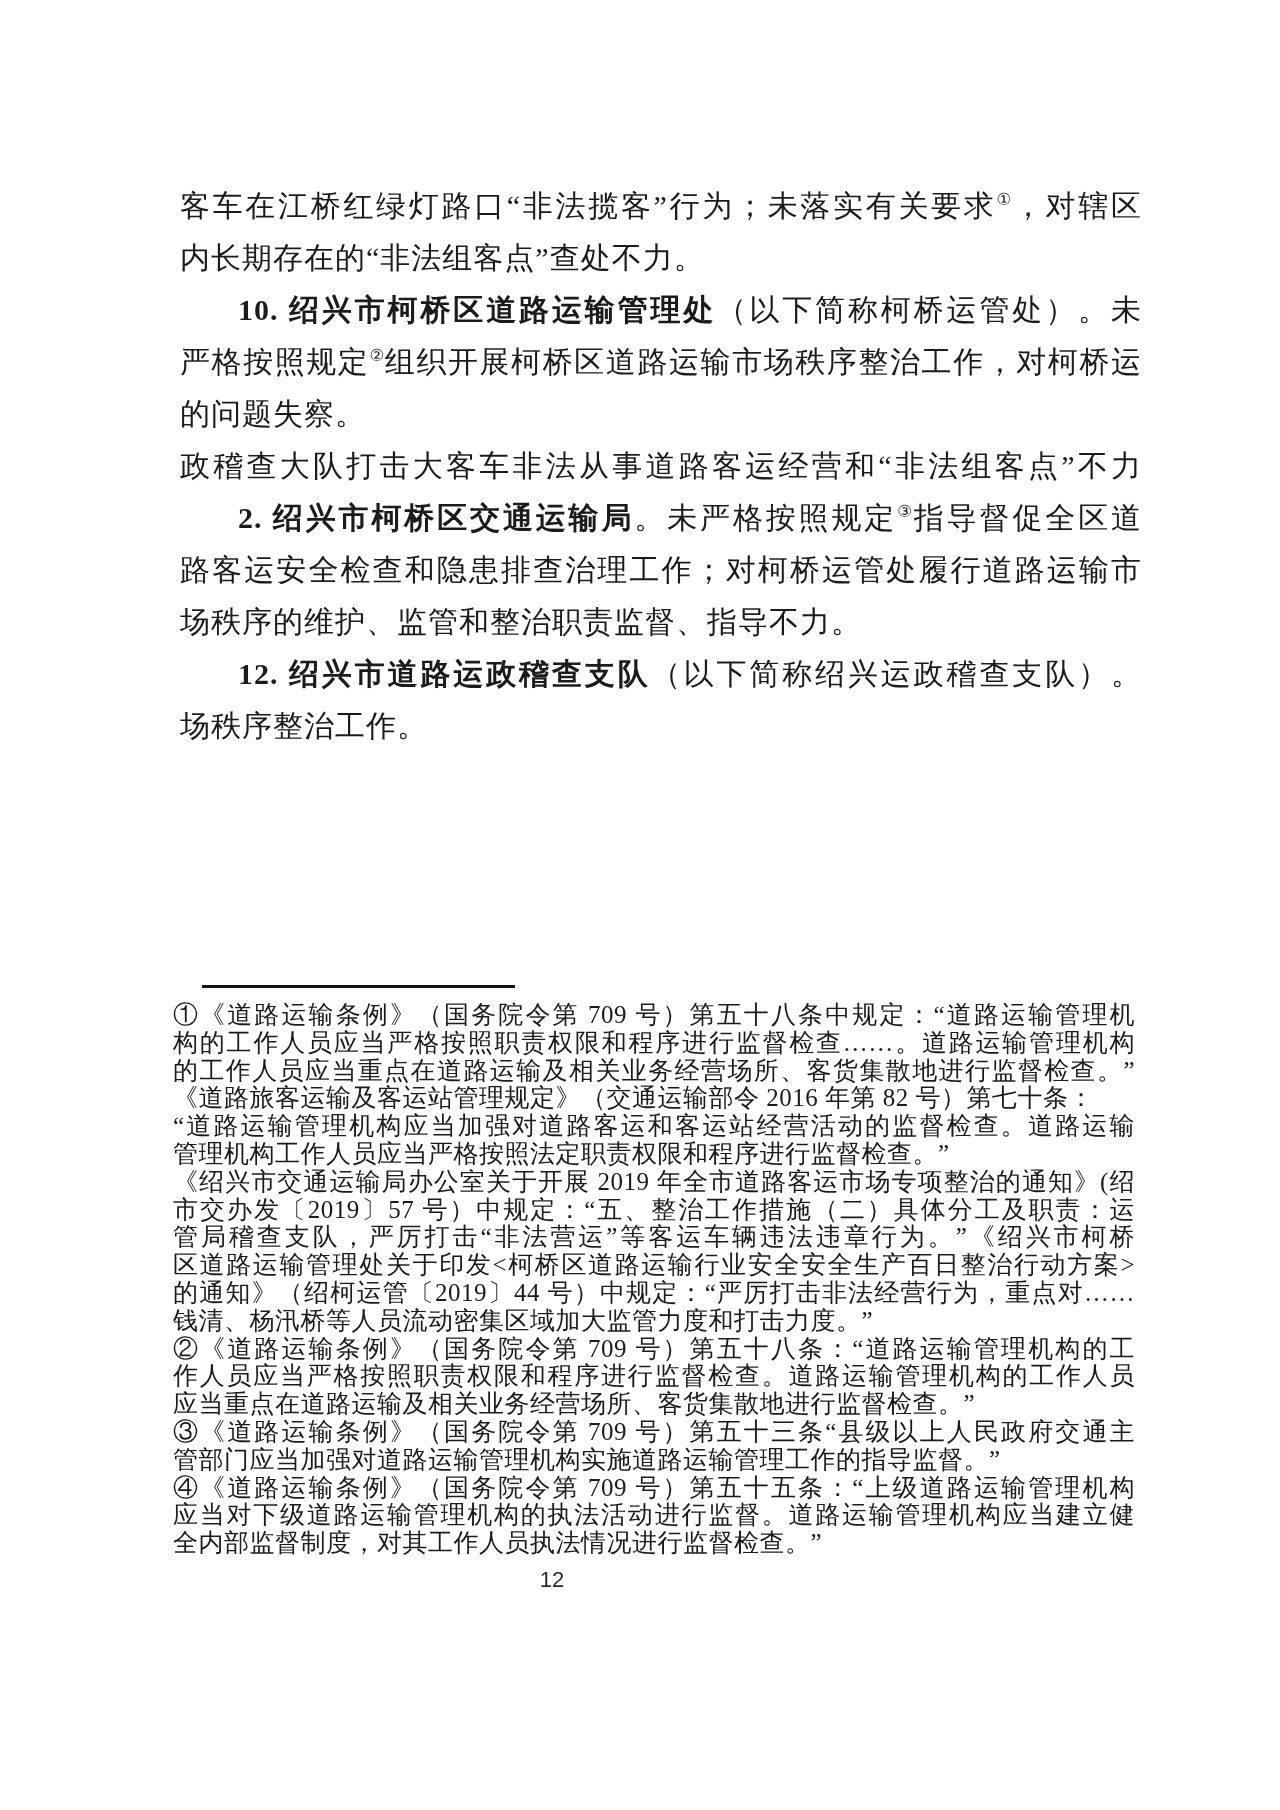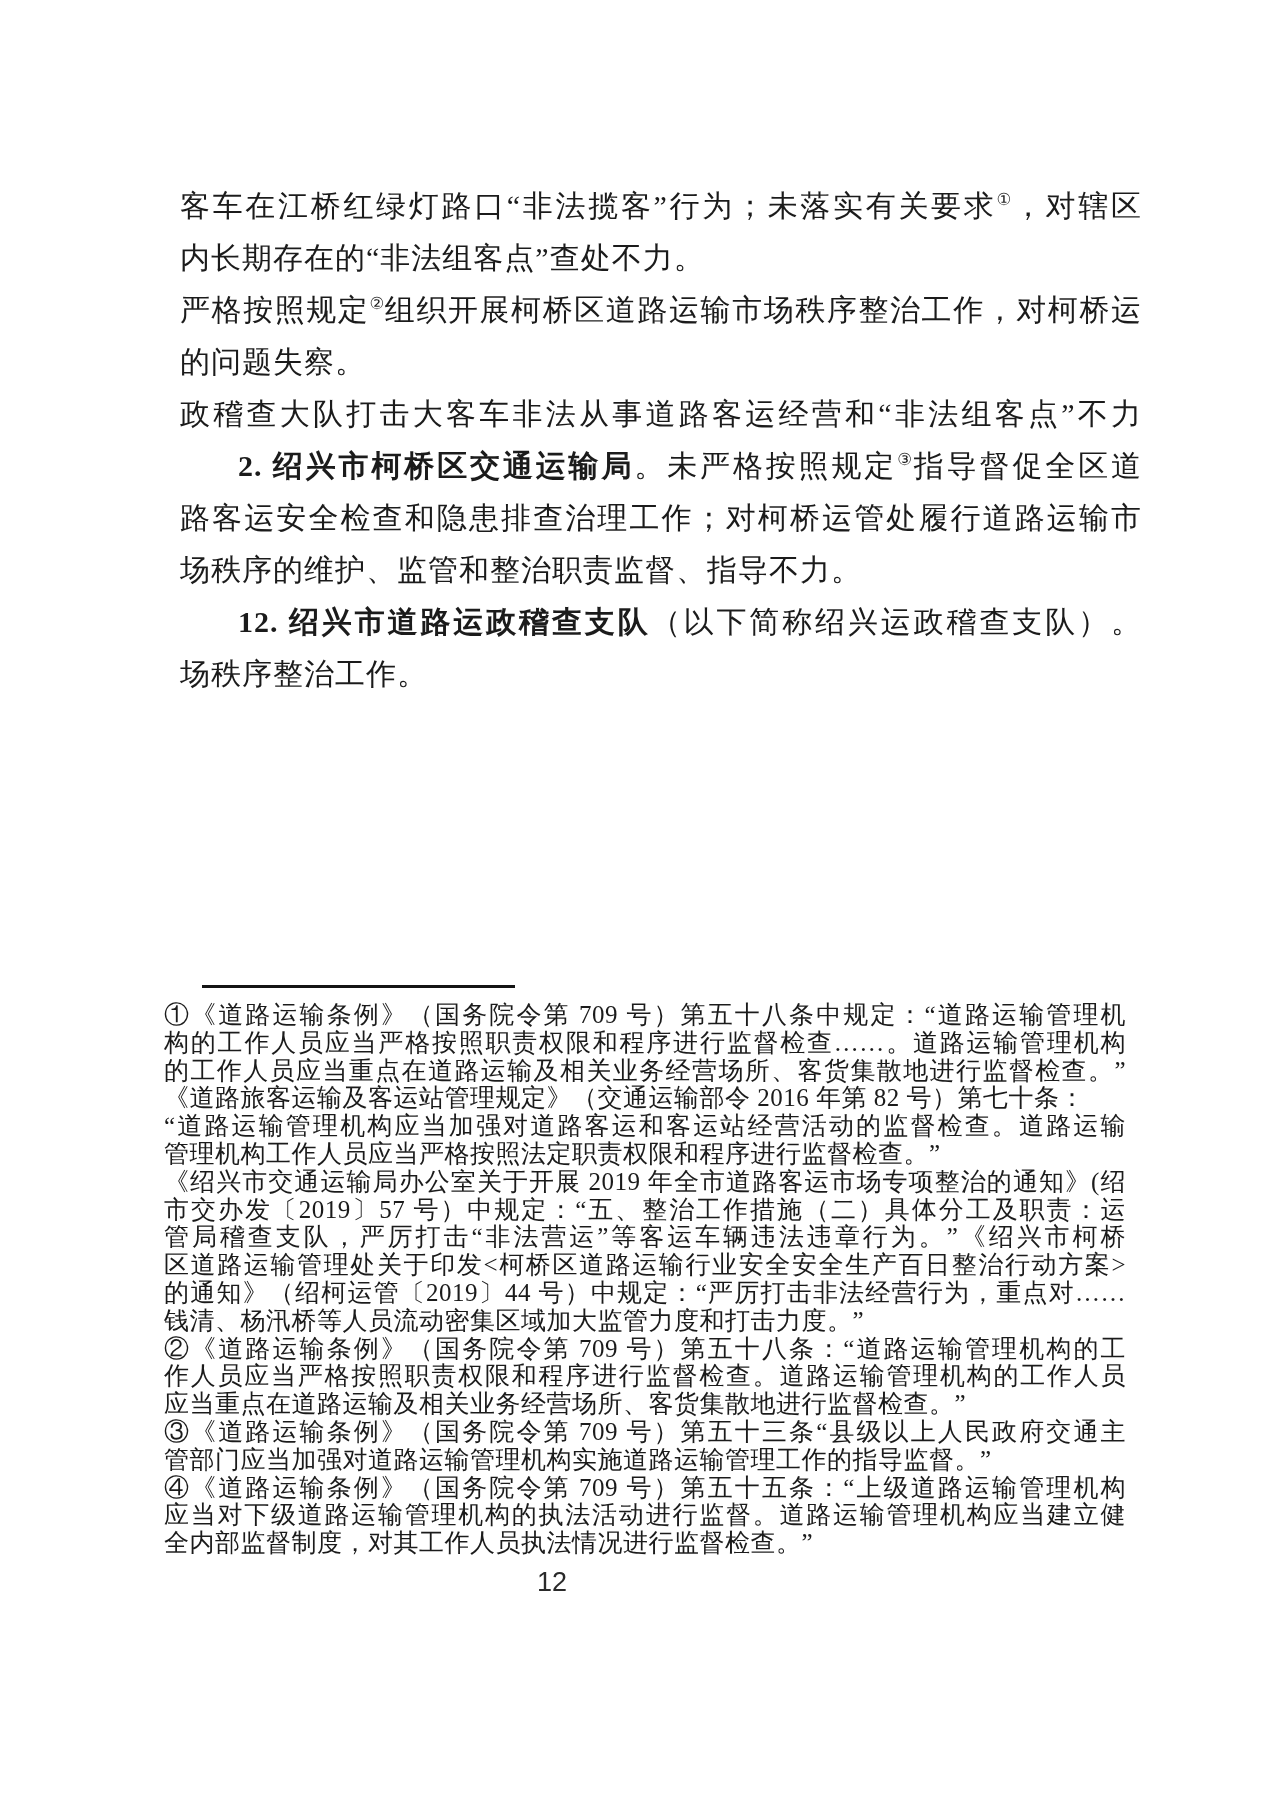--- a/index.html
+++ b/index.html
@@ -39,52 +39,53 @@
   .fn-sep{
     position:absolute;
     left:170px;
     top:985px;
     width:313px;
     height:3px;
     background:#141414;
   }
   .footnotes{
     position:absolute;
-    left:132px;
+    left:141px;
     top:1001px;
     width:962px;
     font-size:25px;
     line-height:27.8px;
     letter-spacing:0.5px;
   }
   .fl{
     text-align:justify;
     text-align-last:justify;
     white-space:normal;
   }
   .fl.short{ text-align-last:left; white-space:nowrap; }
   .page-number{
     position:absolute;
     left:0;
     top:1567px;
     width:1040px;
     text-align:center;
-    font-size:27px;
+    font-size:22px;
     color:#2a2a2a;
     font-family:"Liberation Sans","DejaVu Sans",sans-serif;
   }
 </style>
 </head>
 <body>
 
 <div class="page">
 
   <div class="body-text">
     <div class="bl jl"><span>客车在江桥红绿灯路口“非法揽客”行为；未落实有关要求</span><sup>①</sup><span>，对辖区</span></div>
     <div class="bl"><span>内长期存在的“非法组客点”查处不力。</span></div>
+    <div class="bl jl ind"><b>10. 绍兴市柯桥区道路运输管理处</b><span>（以下简称柯桥运管处）。未</span></div>
     <div class="bl jl"><span>严格按照规定</span><sup>②</sup><span>组织开展柯桥区道路运输市场秩序整治工作，对柯桥运</span></div>
     <div class="bl"><span>的问题失察。</span></div>
     <div class="bl jl"><span>政稽查大队打击大客车非法从事道路客运经营和“非法组客点”不力</span></div>
     <div class="bl jl ind"><b>2. 绍兴市柯桥区交通运输局</b><span>。未严格按照规定</span><sup>③</sup><span>指导督促全区道</span></div>
     <div class="bl jl"><span>路客运安全检查和隐患排查治理工作；对柯桥运管处履行道路运输市</span></div>
     <div class="bl"><span>场秩序的维护、监管和整治职责监督、指导不力。</span></div>
     <div class="bl jl ind"><b>12. 绍兴市道路运政稽查支队</b><span>（以下简称绍兴运政稽查支队）。</span></div>
     <div class="bl"><span>场秩序整治工作。</span></div>
   </div>
 

